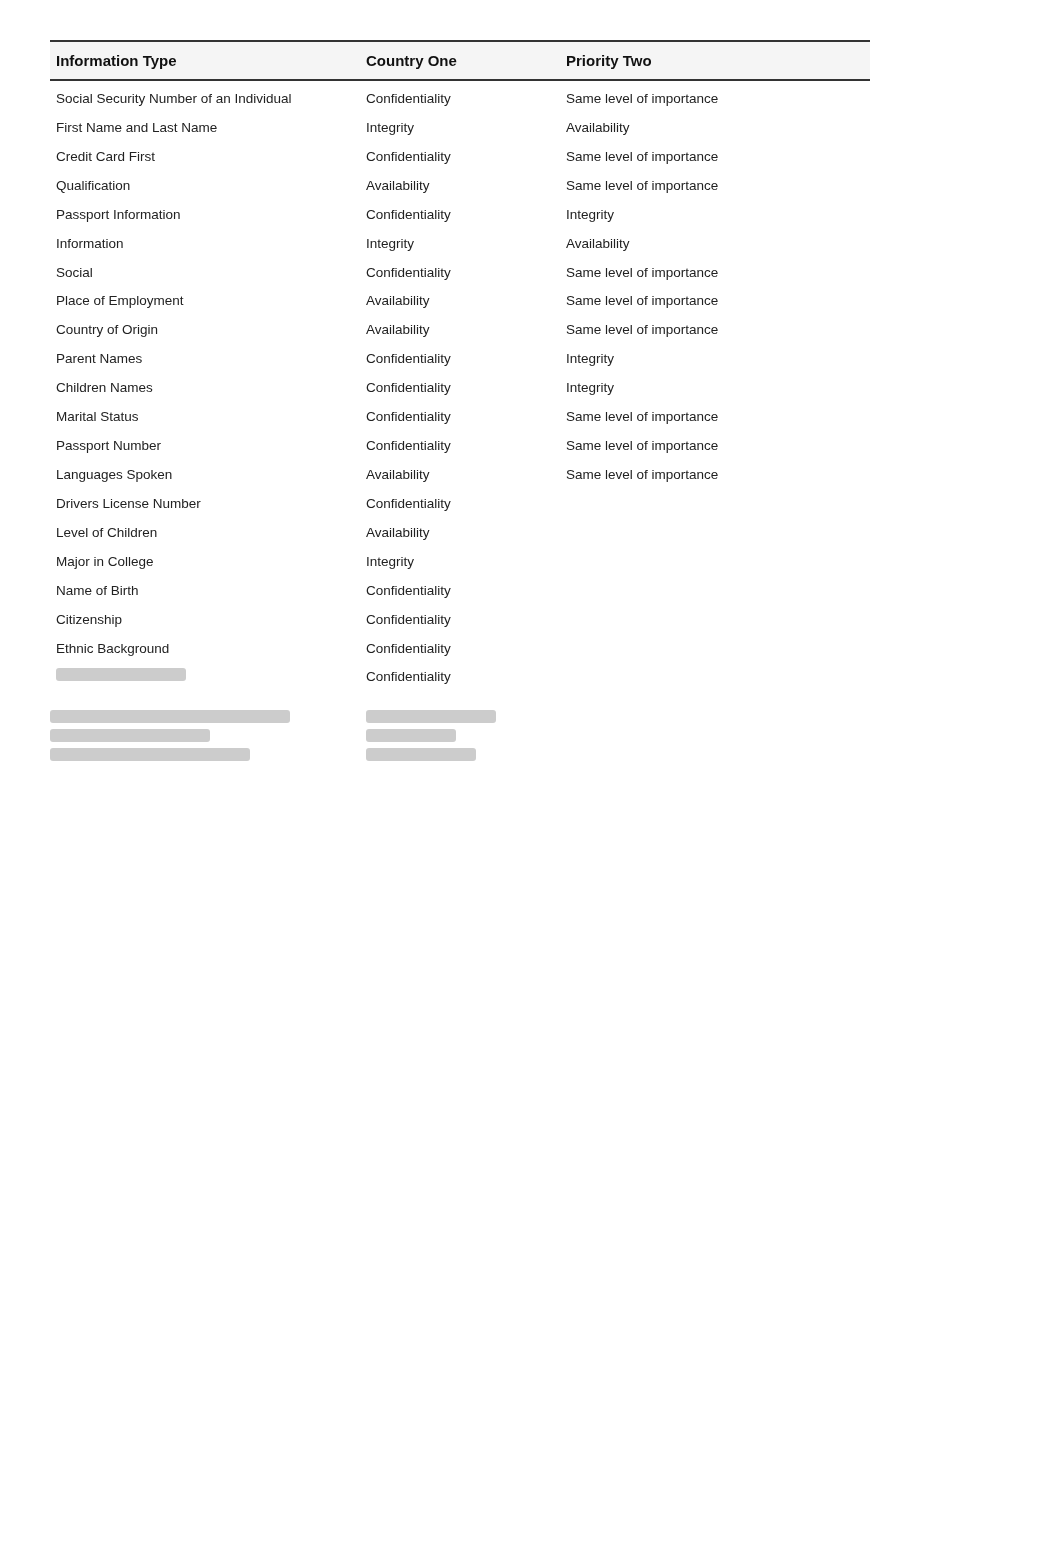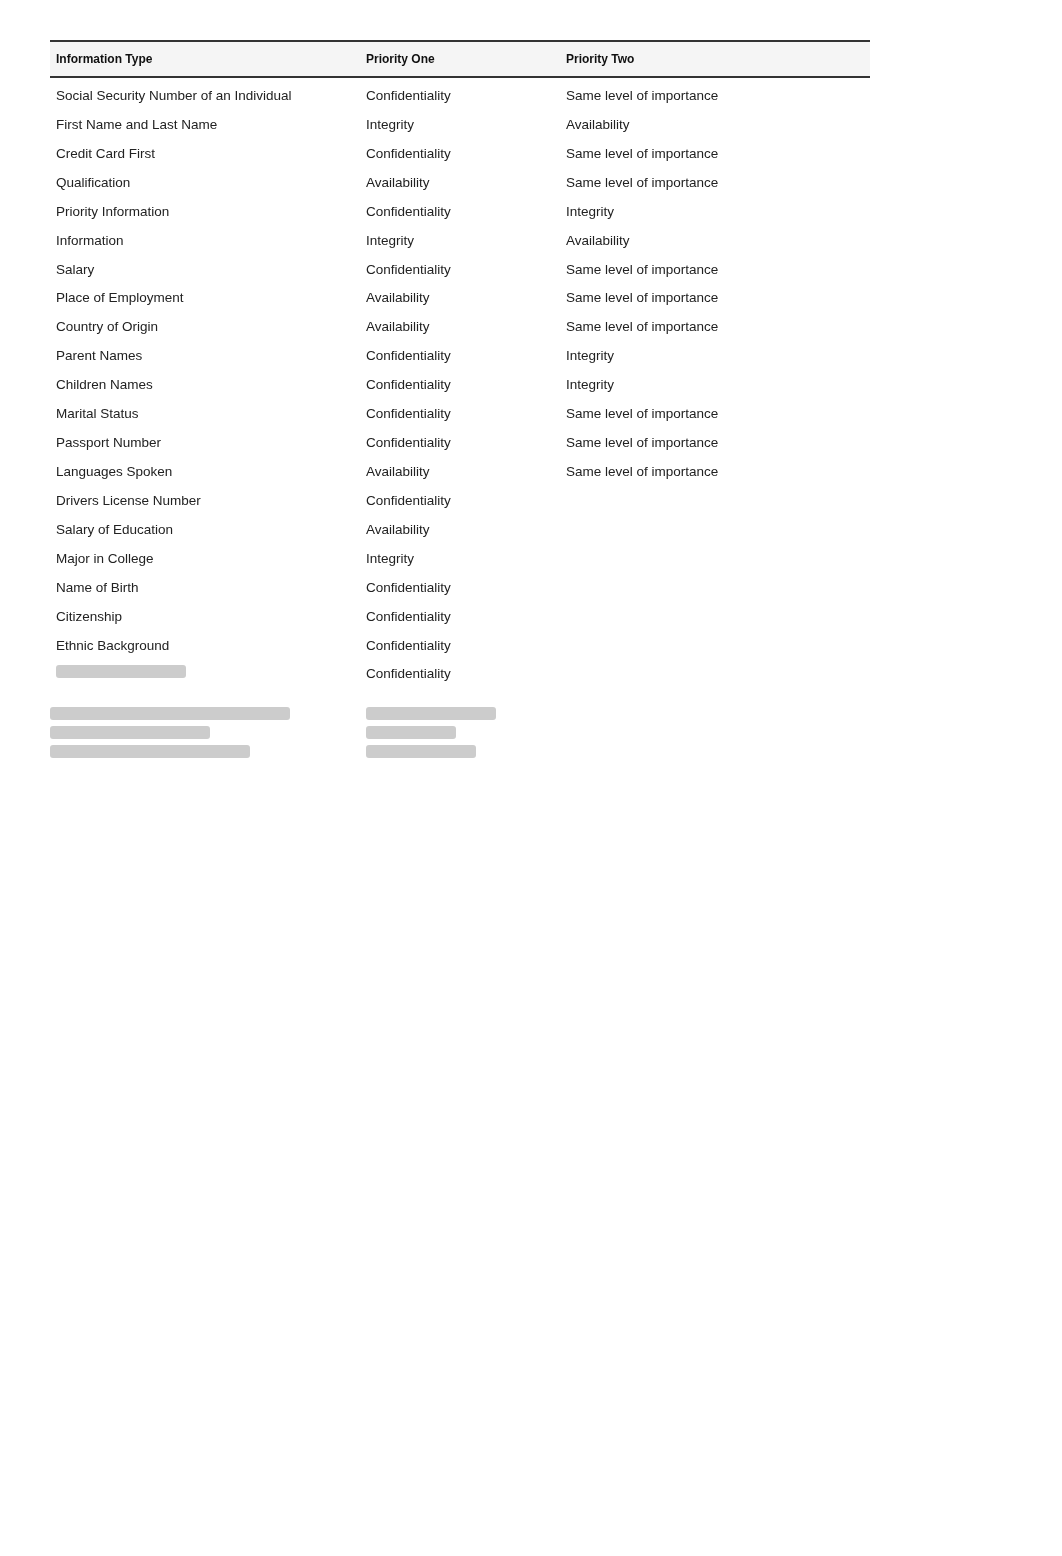--- a/index.html
+++ b/index.html
@@ -28,21 +28,21 @@
       grid-template-columns: 310px 200px 260px;
       border-top: 2px solid #333;
       border-bottom: 2px solid #333;
       padding: 8px 0;
       margin-bottom: 4px;
       background: #f5f5f5;
     }
 
     .table-header .col-header {
       font-weight: bold;
-      font-size: 12px;
+      font-size: 15px;
       color: #111;
       padding: 2px 6px;
     }
 
     .table-body {
       display: flex;
       flex-direction: column;
     }
 
     .table-row {
@@ -73,21 +73,21 @@
       grid-template-columns: 310px 200px;
       gap: 6px;
     }
   </style>
 </head>
 <body>
 
 <div class="table-container">
   <div class="table-header">
     <div class="col-header">Information Type</div>
-    <div class="col-header">Priority One</div>
+    <div class="col-header">Country One</div>
     <div class="col-header">Priority Two</div>
   </div>
 
   <div class="table-body" id="table-body">
   <div class="table-row">
         <div class="cell">Social Security Number of an Individual</div>
         <div class="cell">Confidentiality</div>
         <div class="cell">Same level of importance</div>
       </div>
       <div class="table-row">
@@ -99,31 +99,31 @@
         <div class="cell">Credit Card First</div>
         <div class="cell">Confidentiality</div>
         <div class="cell">Same level of importance</div>
       </div>
       <div class="table-row">
         <div class="cell">Qualification</div>
         <div class="cell">Availability</div>
         <div class="cell">Same level of importance</div>
       </div>
       <div class="table-row">
-        <div class="cell">Priority Information</div>
+        <div class="cell">Passport Information</div>
         <div class="cell">Confidentiality</div>
         <div class="cell">Integrity</div>
       </div>
       <div class="table-row">
         <div class="cell">Information</div>
         <div class="cell">Integrity</div>
         <div class="cell">Availability</div>
       </div>
       <div class="table-row">
-        <div class="cell">Salary</div>
+        <div class="cell">Social</div>
         <div class="cell">Confidentiality</div>
         <div class="cell">Same level of importance</div>
       </div>
       <div class="table-row">
         <div class="cell">Place of Employment</div>
         <div class="cell">Availability</div>
         <div class="cell">Same level of importance</div>
       </div>
       <div class="table-row">
         <div class="cell">Country of Origin</div>
@@ -154,21 +154,21 @@
         <div class="cell">Languages Spoken</div>
         <div class="cell">Availability</div>
         <div class="cell">Same level of importance</div>
       </div>
       <div class="table-row">
         <div class="cell">Drivers License Number</div>
         <div class="cell">Confidentiality</div>
         <div class="cell"></div>
       </div>
       <div class="table-row">
-        <div class="cell">Salary of Education</div>
+        <div class="cell">Level of Children</div>
         <div class="cell">Availability</div>
         <div class="cell"></div>
       </div>
       <div class="table-row">
         <div class="cell">Major in College</div>
         <div class="cell">Integrity</div>
         <div class="cell"></div>
       </div>
       <div class="table-row">
         <div class="cell">Name of Birth</div>

